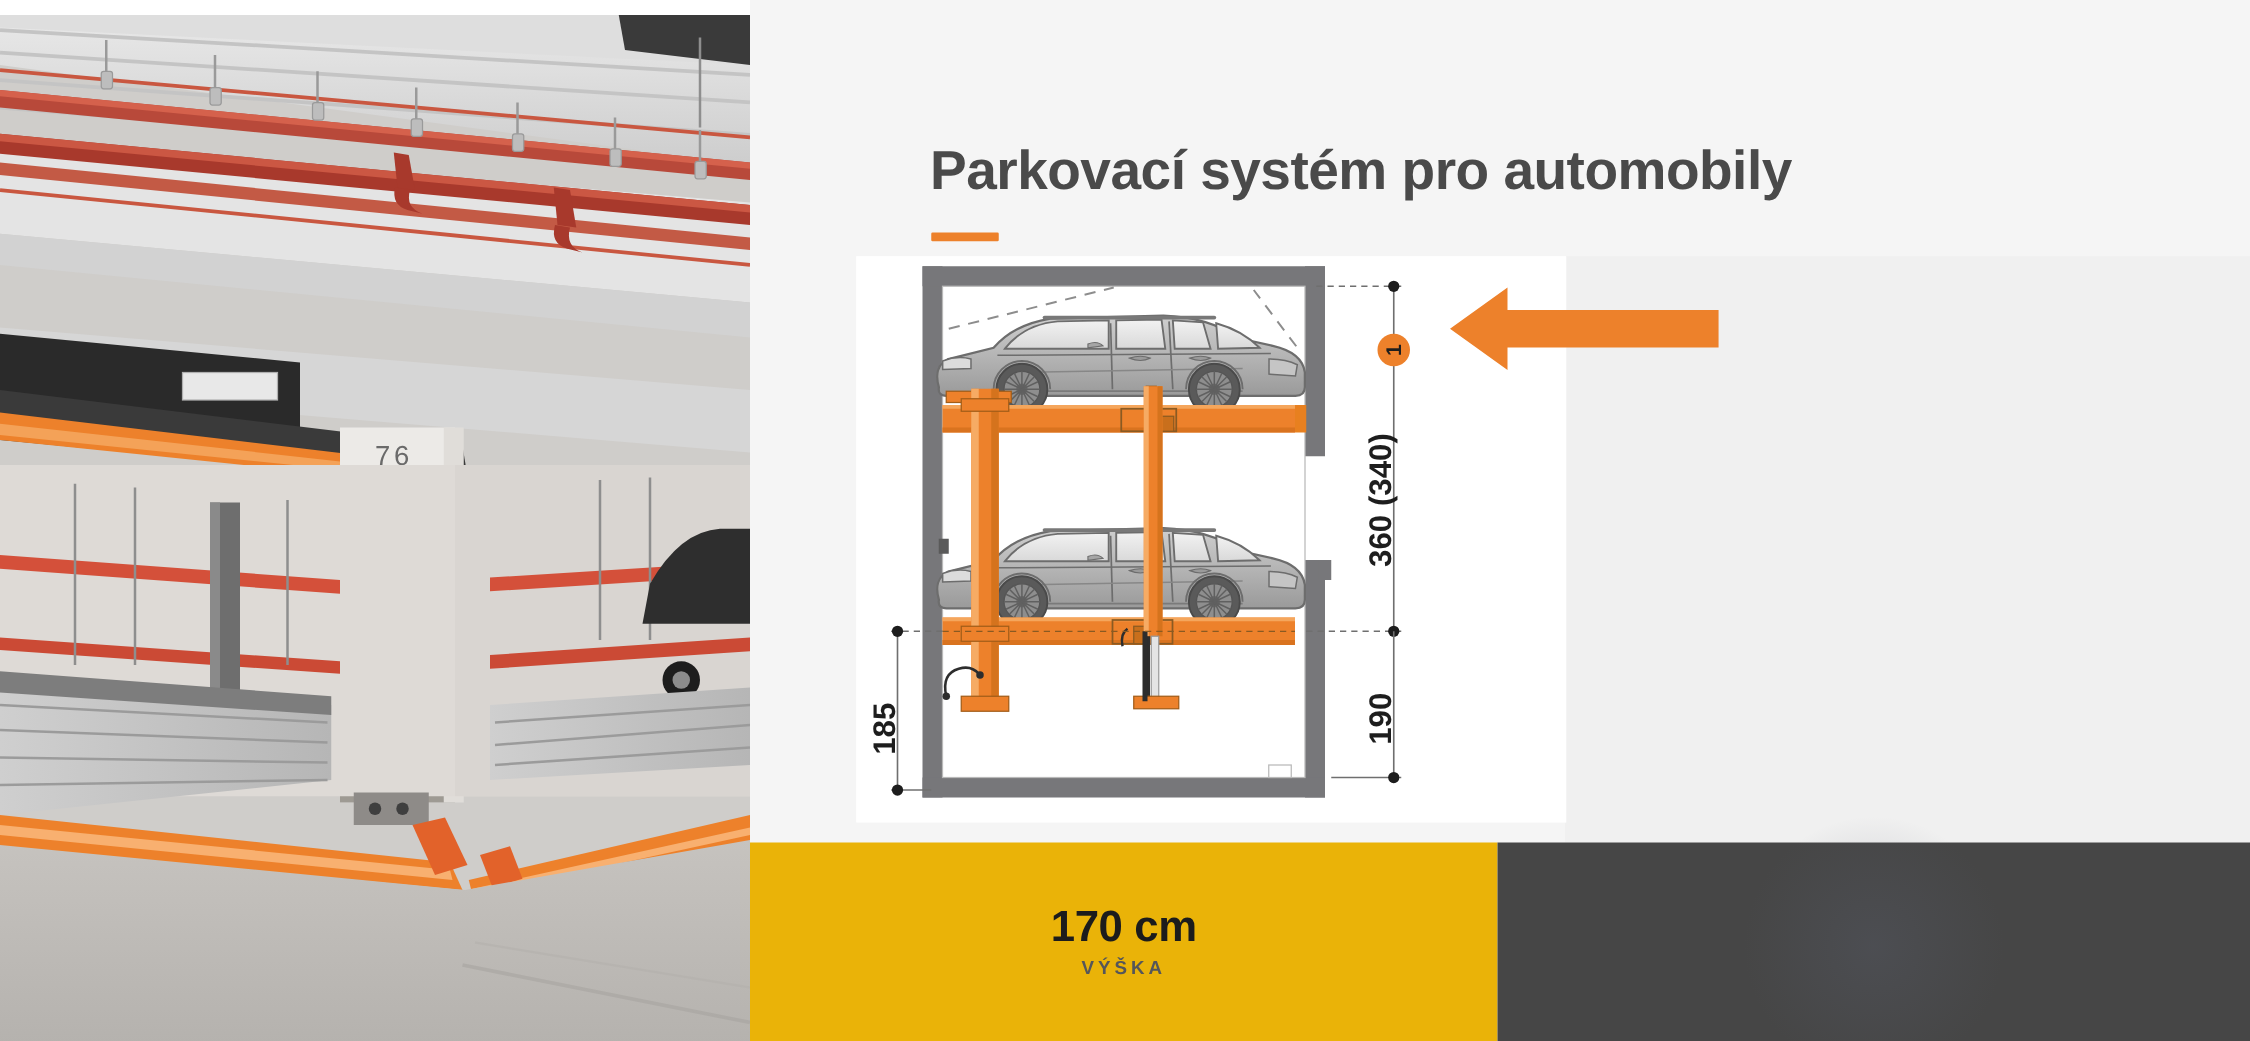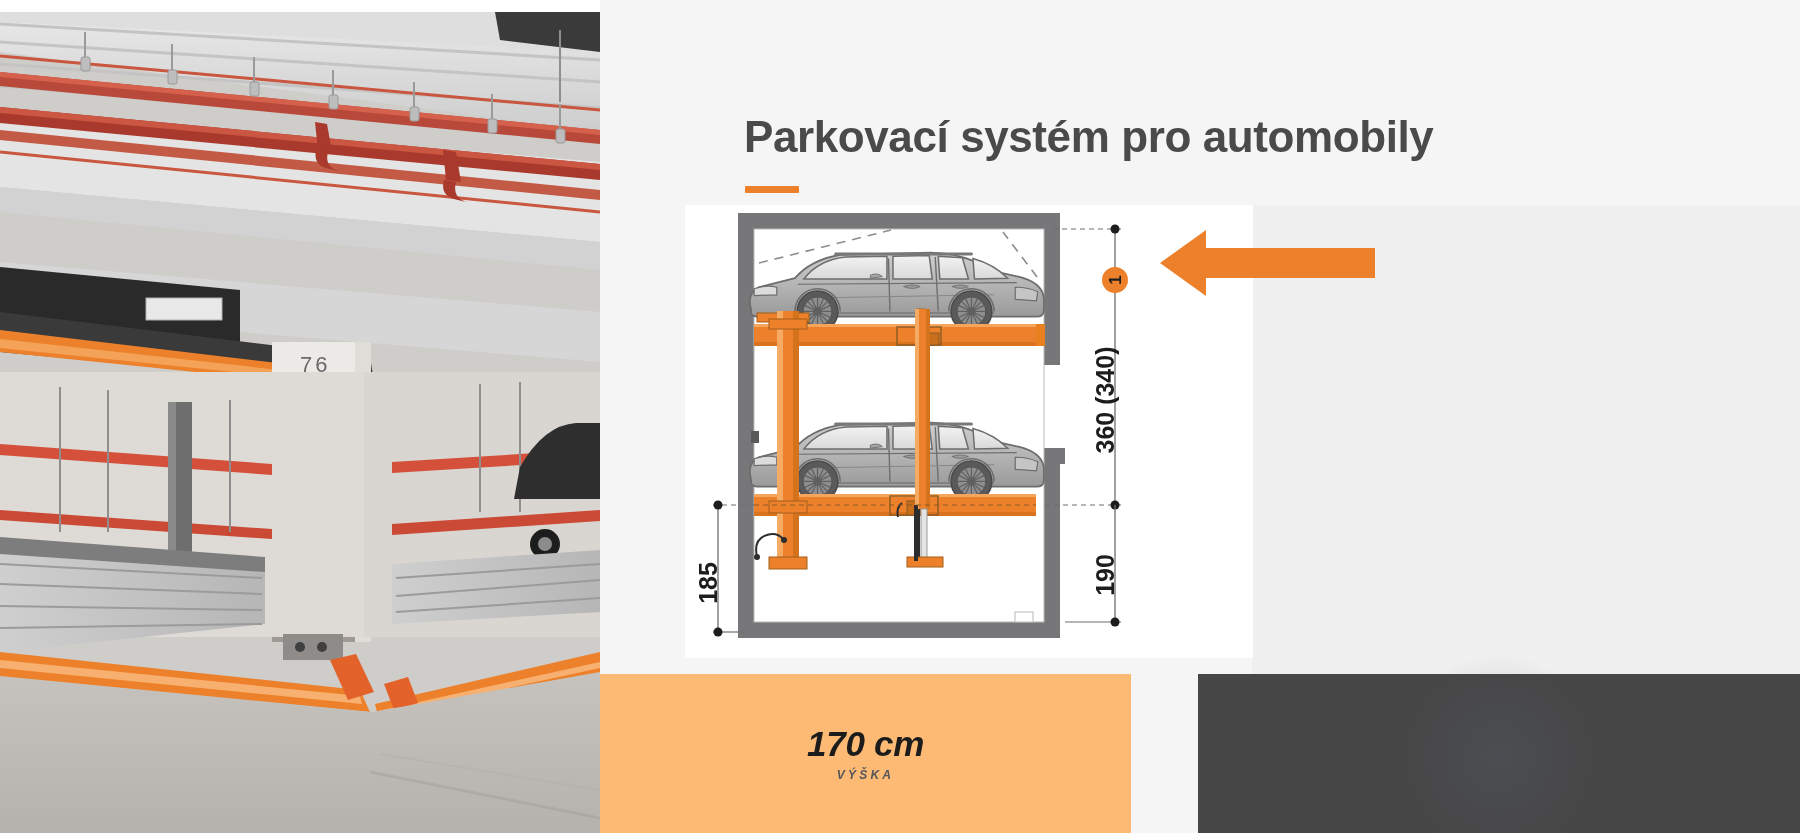--- a/index.html
+++ b/index.html
@@ -46,32 +46,32 @@
   }
   .diagram-svg { position: absolute; left: 0; top: 0; width: 568px; height: 453px; display: block; }
 
   
   .callout-arrow {
     position: absolute; left: 560px; top: 228px; width: 215px; height: 70px;
   }
 
   
   .spec-bar {
-    position: absolute; left: 0px; top: 674px; width: 531px; height: 159px;
-    background: #fdba74;
+    position: absolute; left: 0px; top: 674px; width: 598px; height: 159px;
+    background: #eab308;
     display: flex; flex-direction: column;
-    align-items: center; justify-content: center; font-style: italic;
+    align-items: center; justify-content: center;
   }
   .spec-value {
     font-size: 35px; font-weight: 700; color: #1c1c1c; letter-spacing: -0.3px;
     line-height: 1;
   }
   .spec-label {
     margin-top: 7px;
-    font-size: 12px; font-weight: 700; color: #55565a;
+    font-size: 15px; font-weight: 700; color: #55565a;
     letter-spacing: 3.2px;
   }
   .dark-panel {
     position: absolute; left: 598px; top: 674px; width: 602px; height: 159px;
     background: #464646;
   }
   .dark-panel-glow {
     position: absolute; left: 50%; top: 52%;
     transform: translate(-50%,-50%);
     width: 210px; height: 210px; border-radius: 50%;

